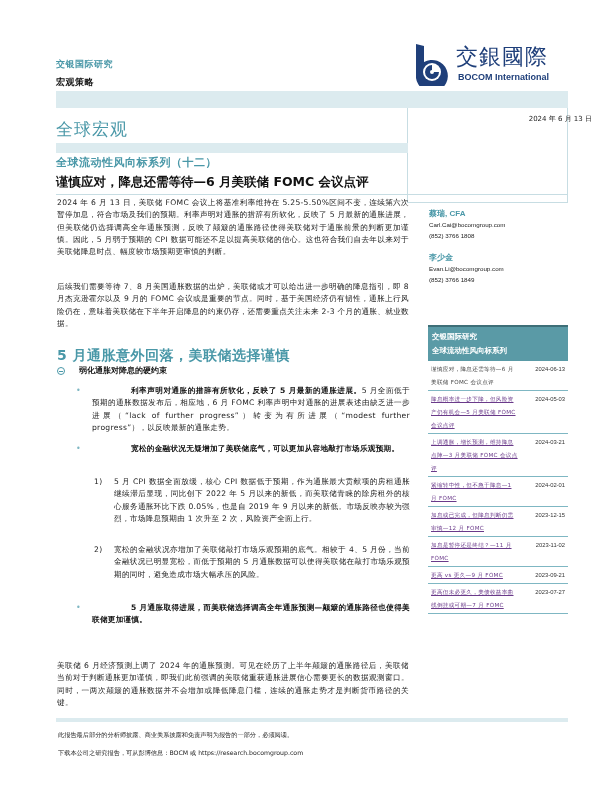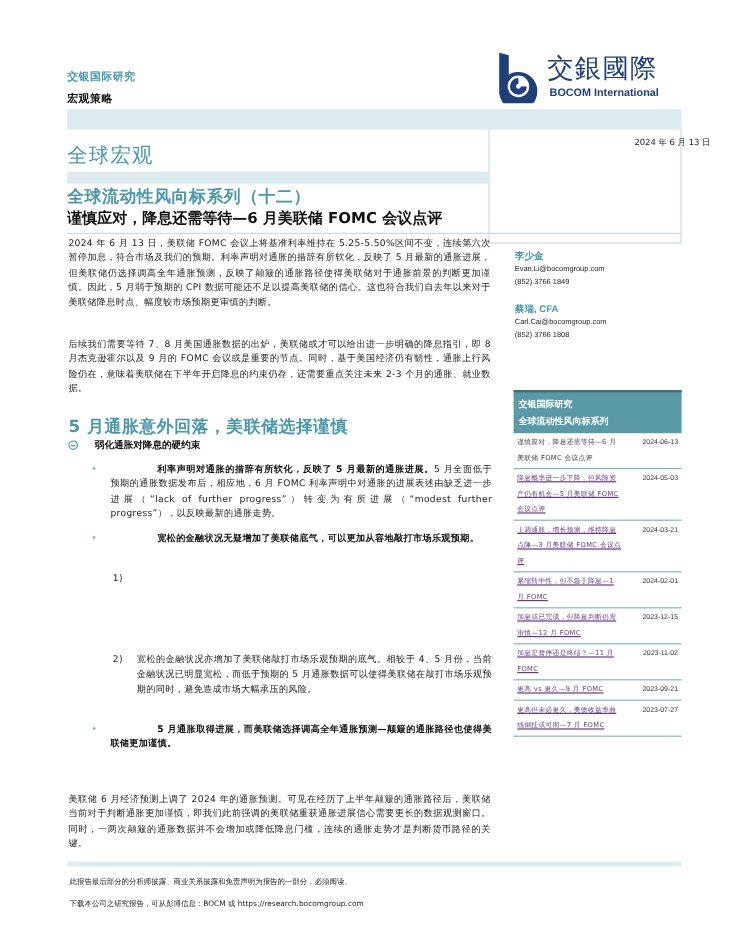--- a/index.html
+++ b/index.html
@@ -13,21 +13,21 @@
   .logo-mark { position: absolute; left: 4px; top: 2px; width: 36px; height: 44px; }
   .logo-cn { position: absolute; left: 48px; top: 2px; font-size: 22px; color: #1f3f7a; letter-spacing: 1px; font-family: "DejaVu Serif", serif; }
   .logo-en { position: absolute; left: 50px; top: 32px; font-size: 9px; font-weight: bold; color: #1f3f7a; font-family: "Liberation Sans", sans-serif; }
 
   .top-bar { position: absolute; left: 56px; top: 91px; width: 512px; height: 17px; background: #dcebef; }
   .right-frame { position: absolute; left: 407px; top: 108px; width: 161px; height: 95px; border-left: 1px solid #c7dde3; border-right: 1px solid #c7dde3; border-bottom: 1px solid #c7dde3; }
   .date { position: absolute; right: 20px; top: 114px; font-size: 7px; color: #222; }
 
   .section-title { position: absolute; left: 56px; top: 118px; font-size: 17px; font-weight: normal; color: #4a98a8; letter-spacing: 1px; }
   .title-bar { position: absolute; left: 56px; top: 143px; width: 352px; height: 10px; background: #dcebef; }
-  .series-title { position: absolute; left: 56px; top: 155px; font-size: 14px; font-weight: bold; color: #4a98a8; letter-spacing: 0.5px; }
+  .series-title { position: absolute; left: 56px; top: 155px; font-size: 11px; font-weight: bold; color: #4a98a8; letter-spacing: 0.5px; }
   .main-title { position: absolute; left: 56px; top: 174px; font-size: 12.5px; font-weight: bold; color: #111; }
   .title-rule { position: absolute; left: 56px; top: 194px; width: 512px; height: 1px; background: #c7dde3; }
 
   .body-col { position: absolute; left: 57px; width: 352px; font-size: 7.6px; line-height: 12.3px; color: #222; text-align: justify; letter-spacing: 0.3px; }
   .p1 { top: 197px; }
   .p2 { top: 281px; }
 
   .h2 { position: absolute; left: 57px; top: 347px; font-size: 14px; font-weight: bold; color: #4a98a8; letter-spacing: 0.5px; }
   .h3 { position: absolute; left: 57px; top: 365px; font-size: 8px; font-weight: bold; color: #111; font-family: Liberation Serif, serif; }
   .h3-icon { display: inline-block; width: 8px; height: 8px; border: 1px solid #4a98a8; border-radius: 50%; margin-right: 14px; vertical-align: middle; position: relative; }
@@ -102,44 +102,45 @@
   <b>利率声明对通胀的措辞有所软化，反映了 5 月最新的通胀进展。</b><span>5 月全面低于预期的通胀数据发布后，相应地，6 月 FOMC 利率声明中对通胀的进展表述由缺乏进一步进展（“lack of further progress”）转变为有所进展（“modest further progress”），以反映最新的通胀走势。</span>
 </div>
 
 <div class="bullet b2">
   <span class="dot">•</span>
   <b>宽松的金融状况无疑增加了美联储底气，可以更加从容地敲打市场乐观预期。</b>
 </div>
 
 <div class="num n1">
   <span class="n">1)</span>
+  <span>5 月 CPI 数据全面放缓，核心 CPI 数据低于预期，作为通胀最大贡献项的房租通胀继续滞后显现，同比创下 2022 年 5 月以来的新低，而美联储青睐的除房租外的核心服务通胀环比下跌 0.05%，也是自 2019 年 9 月以来的新低。市场反映亦较为强烈，市场降息预期由 1 次升至 2 次，风险资产全面上行。</span>
 </div>
 
 <div class="num n2">
   <span class="n">2)</span>
   <span>宽松的金融状况亦增加了美联储敲打市场乐观预期的底气。相较于 4、5 月份，当前金融状况已明显宽松，而低于预期的 5 月通胀数据可以使得美联储在敲打市场乐观预期的同时，避免造成市场大幅承压的风险。</span>
 </div>
 
 <div class="bullet b3">
   <span class="dot">•</span>
   <b>5 月通胀取得进展，而美联储选择调高全年通胀预测—颠簸的通胀路径也使得美联储更加谨慎。</b>
 </div>
 
 <p class="body-col p3">美联储 6 月经济预测上调了 2024 年的通胀预测。可见在经历了上半年颠簸的通胀路径后，美联储当前对于判断通胀更加谨慎，即我们此前强调的美联储重获通胀进展信心需要更长的数据观测窗口。同时，一两次颠簸的通胀数据并不会增加或降低降息门槛，连续的通胀走势才是判断货币路径的关键。</p>
 
 <div class="authors">
   <div class="author">
+    <div class="author-name">蔡瑞, CFA</div>
+    <div class="author-line">Carl.Cai@bocomgroup.com</div>
+    <div class="author-line">(852) 3766 1808</div>
+  </div>
+  <div class="author">
     <div class="author-name">李少金</div>
     <div class="author-line">Evan.Li@bocomgroup.com</div>
     <div class="author-line">(852) 3766 1849</div>
-  </div>
-  <div class="author">
-    <div class="author-name">蔡瑞, CFA</div>
-    <div class="author-line">Carl.Cai@bocomgroup.com</div>
-    <div class="author-line">(852) 3766 1808</div>
   </div>
 </div>
 
 <div class="related">
   <div class="related-header">
     <div>交银国际研究</div>
     <div>全球流动性风向标系列</div>
   </div>
   <div class="rel-item">
     <span class="rel-title current">谨慎应对，降息还需等待—6 月美联储 FOMC 会议点评</span>

